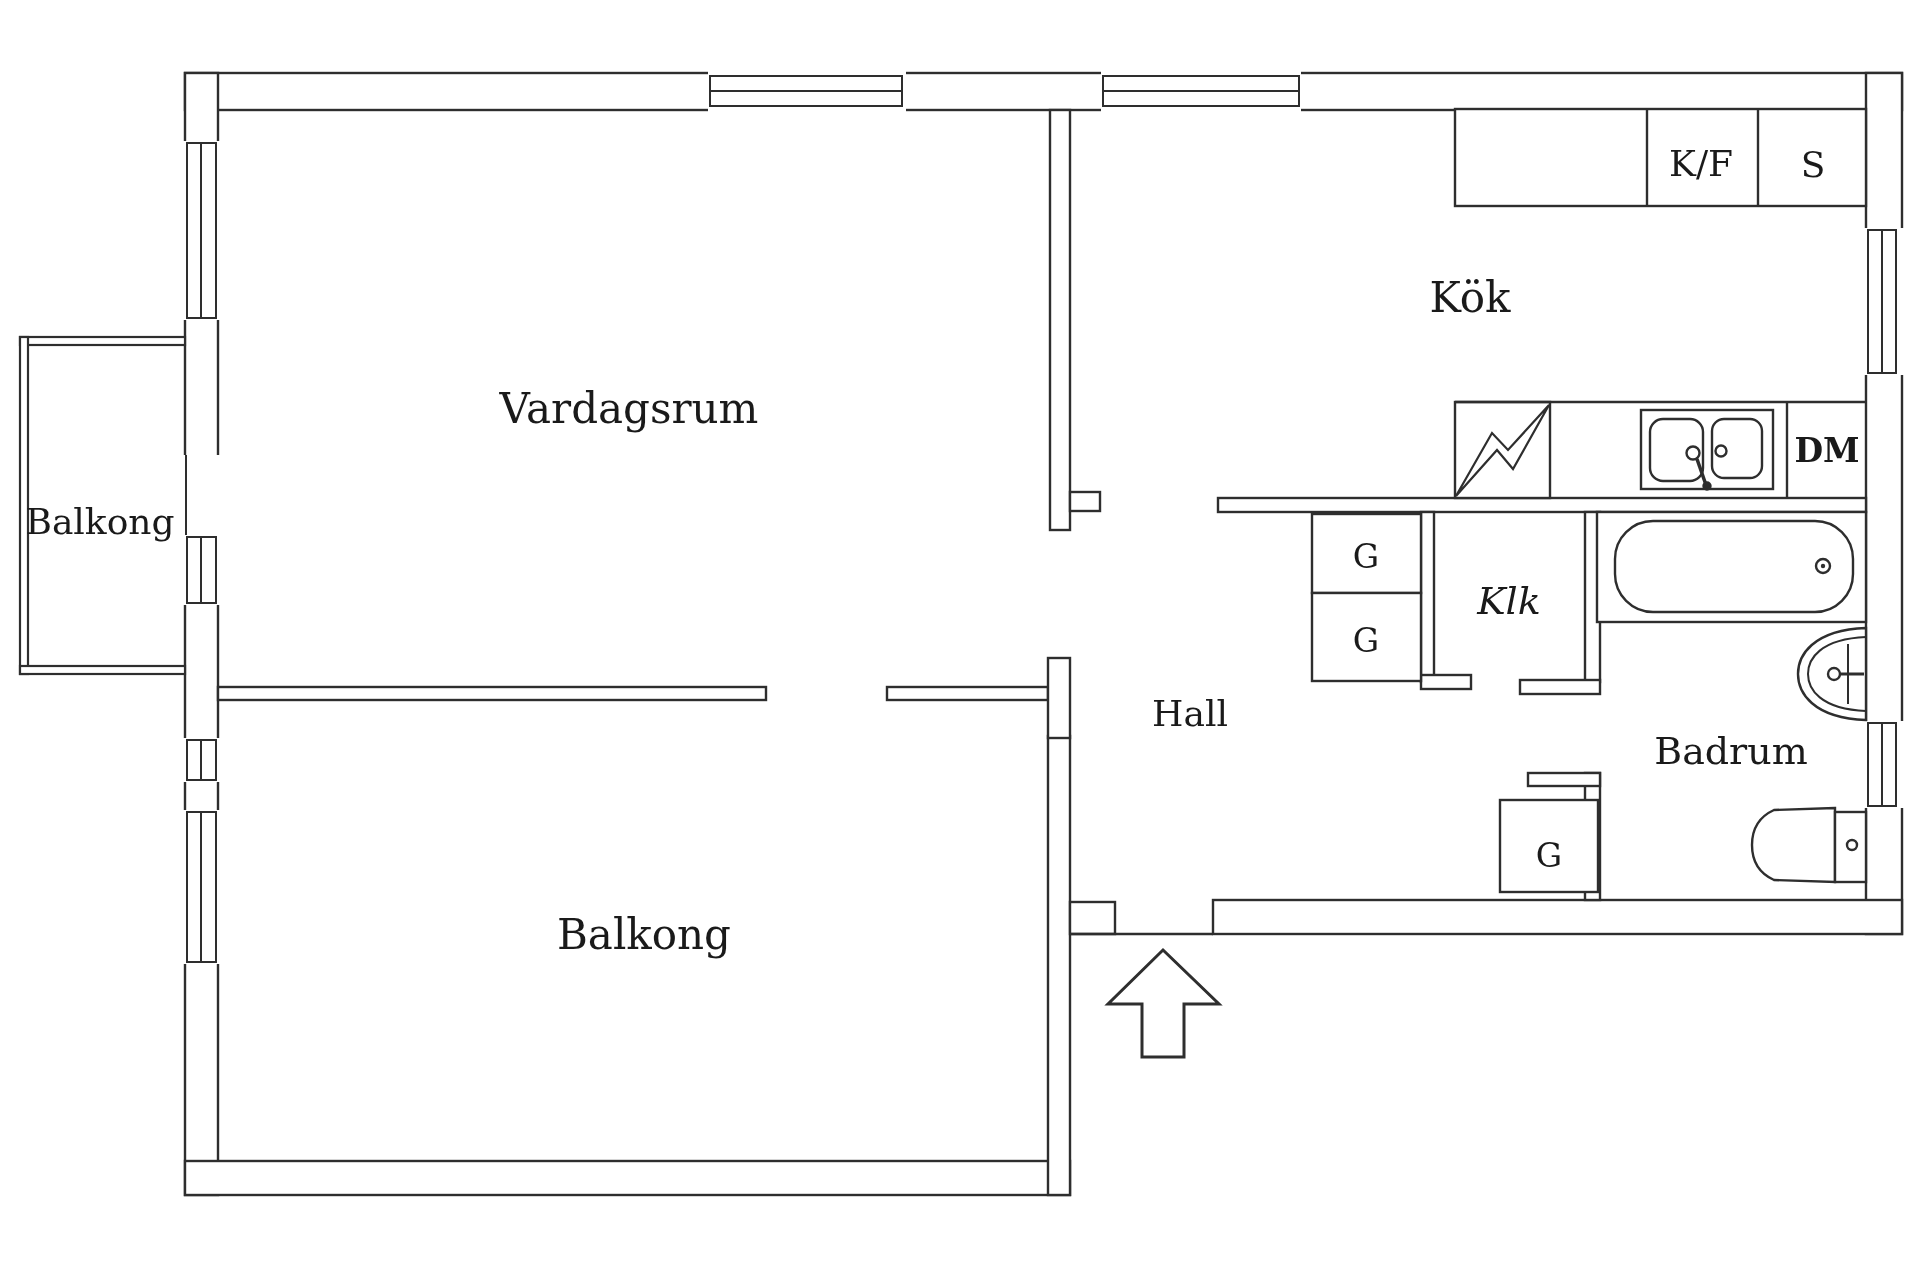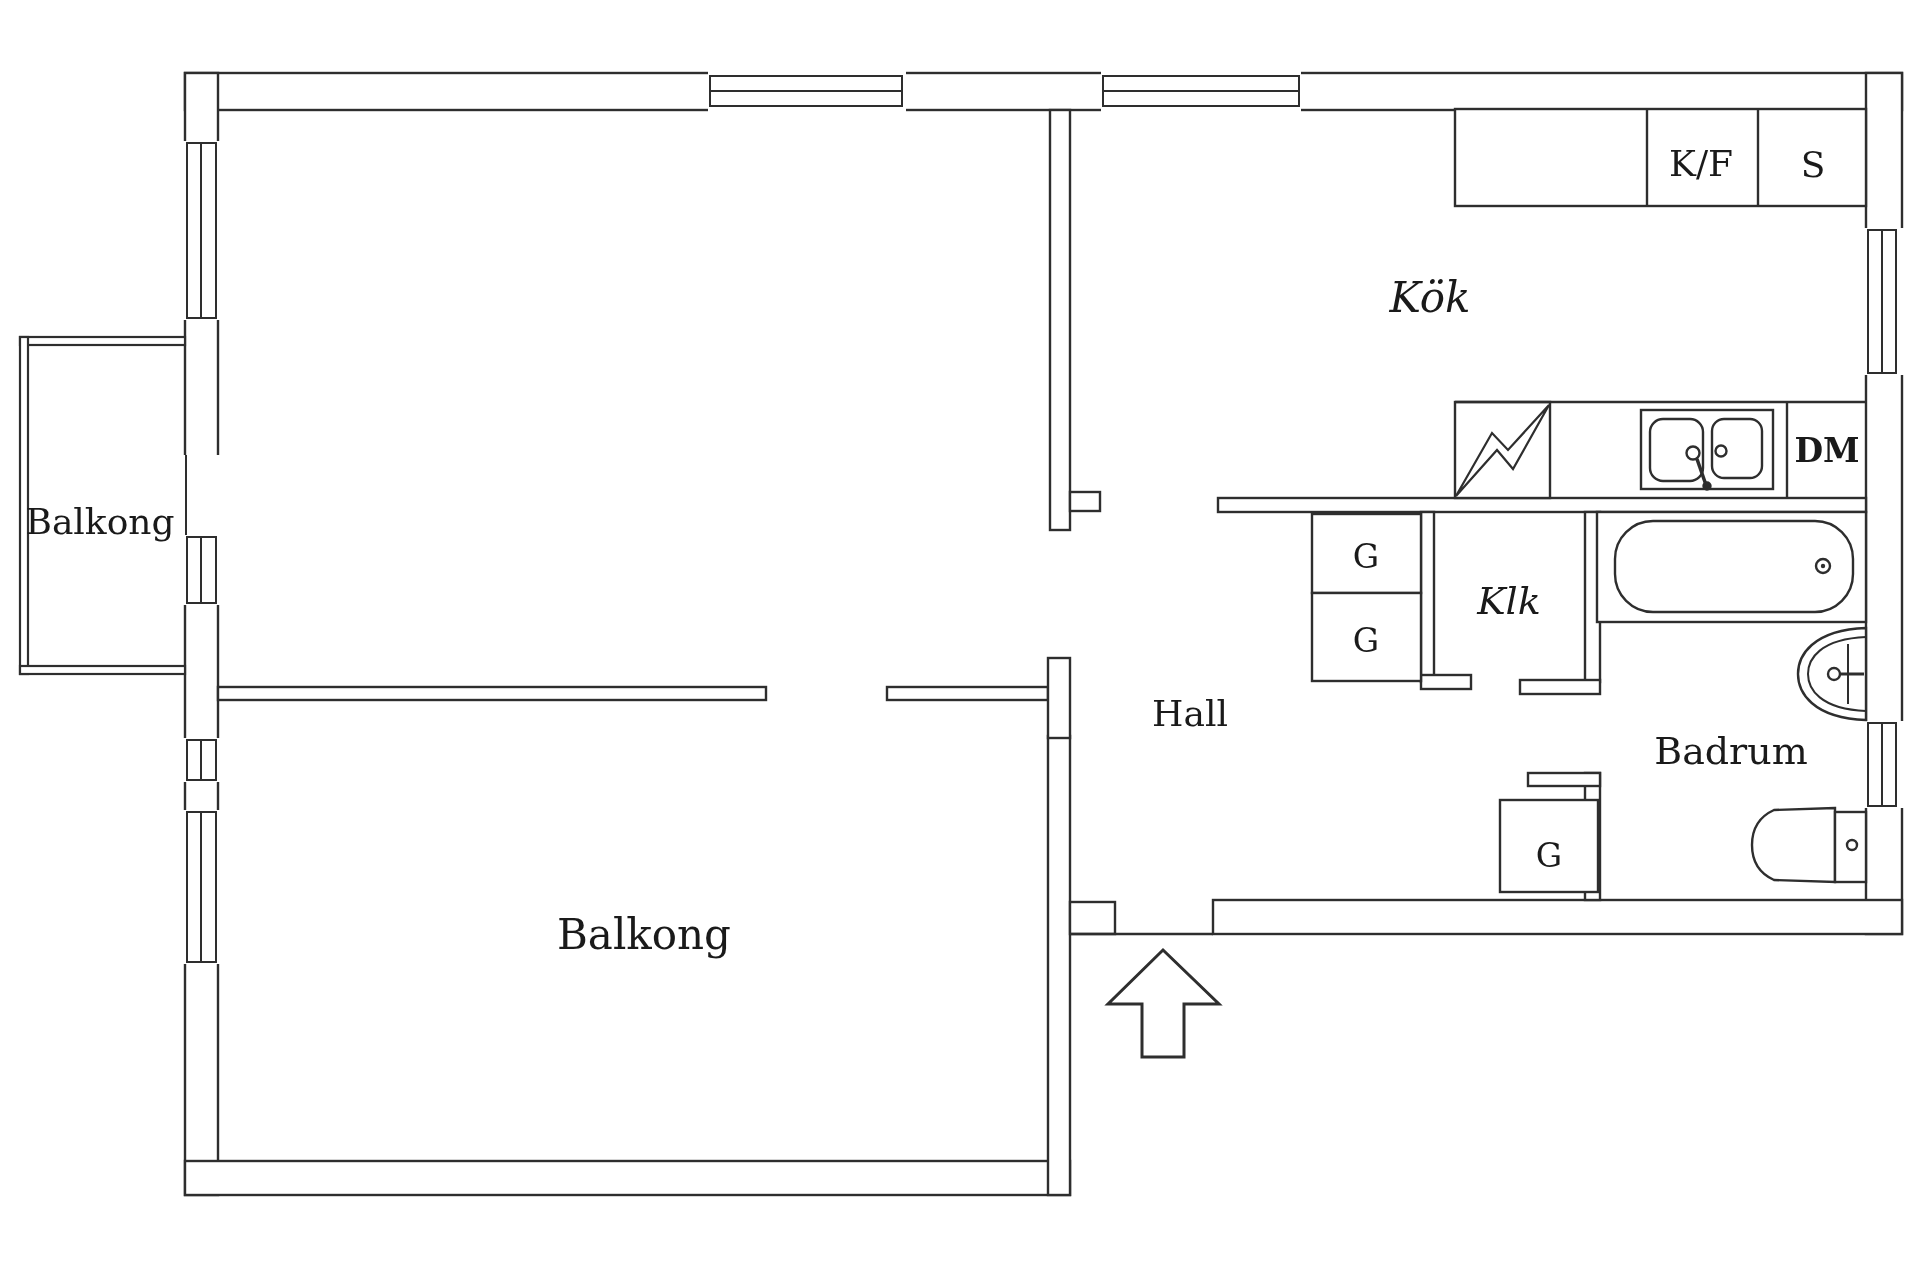--- a/index.html
+++ b/index.html
@@ -156,22 +156,23 @@
     <g fill="#ffffff" stroke="#2e2e2e" stroke-width="2.4">
       <rect x="1312" y="514" width="109" height="79"></rect>
       <rect x="1312" y="593" width="109" height="88"></rect>
       <rect x="1500" y="800" width="98" height="92"></rect>
     </g>
 
     <polygon points="1163,950 1219,1004 1184,1004 1184,1057 1142,1057 1142,1004 1108,1004" fill="#ffffff" stroke="#2e2e2e" stroke-width="3"></polygon>
   </svg>
 
   <div class="lbl room-sm" style="left:100px;top:522px;font-size:36px;">Balkong</div>
+  <div class="lbl room" style="left:629px;top:409px;">Vardagsrum</div>
   <div class="lbl room" style="left:644px;top:935px;">Balkong</div>
-  <div class="lbl room" style="left:1430px;top:298px;font-style:italic;">Kök</div>
+  <div class="lbl room" style="left:1470px;top:298px;">Kök</div>
   <div class="lbl room" style="left:1190px;top:714px;font-size:36px;">Hall</div>
   <div class="lbl room-sm" style="left:1509px;top:601px;font-style:italic;">Klk</div>
   <div class="lbl room-sm" style="left:1731px;top:751px;">Badrum</div>
 
   <div class="lbl appl" style="left:1701px;top:164px;text-align:center;">K/F</div>
   <div class="lbl appl" style="left:1813px;top:165px;">S</div>
   <div class="lbl appl-sm" style="left:1827px;top:450px;font-weight:bold;">DM</div>
   <div class="lbl appl-sm" style="left:1366px;top:556px;">G</div>
   <div class="lbl appl-sm" style="left:1366px;top:640px;">G</div>
   <div class="lbl appl-sm" style="left:1549px;top:855px;">G</div>

